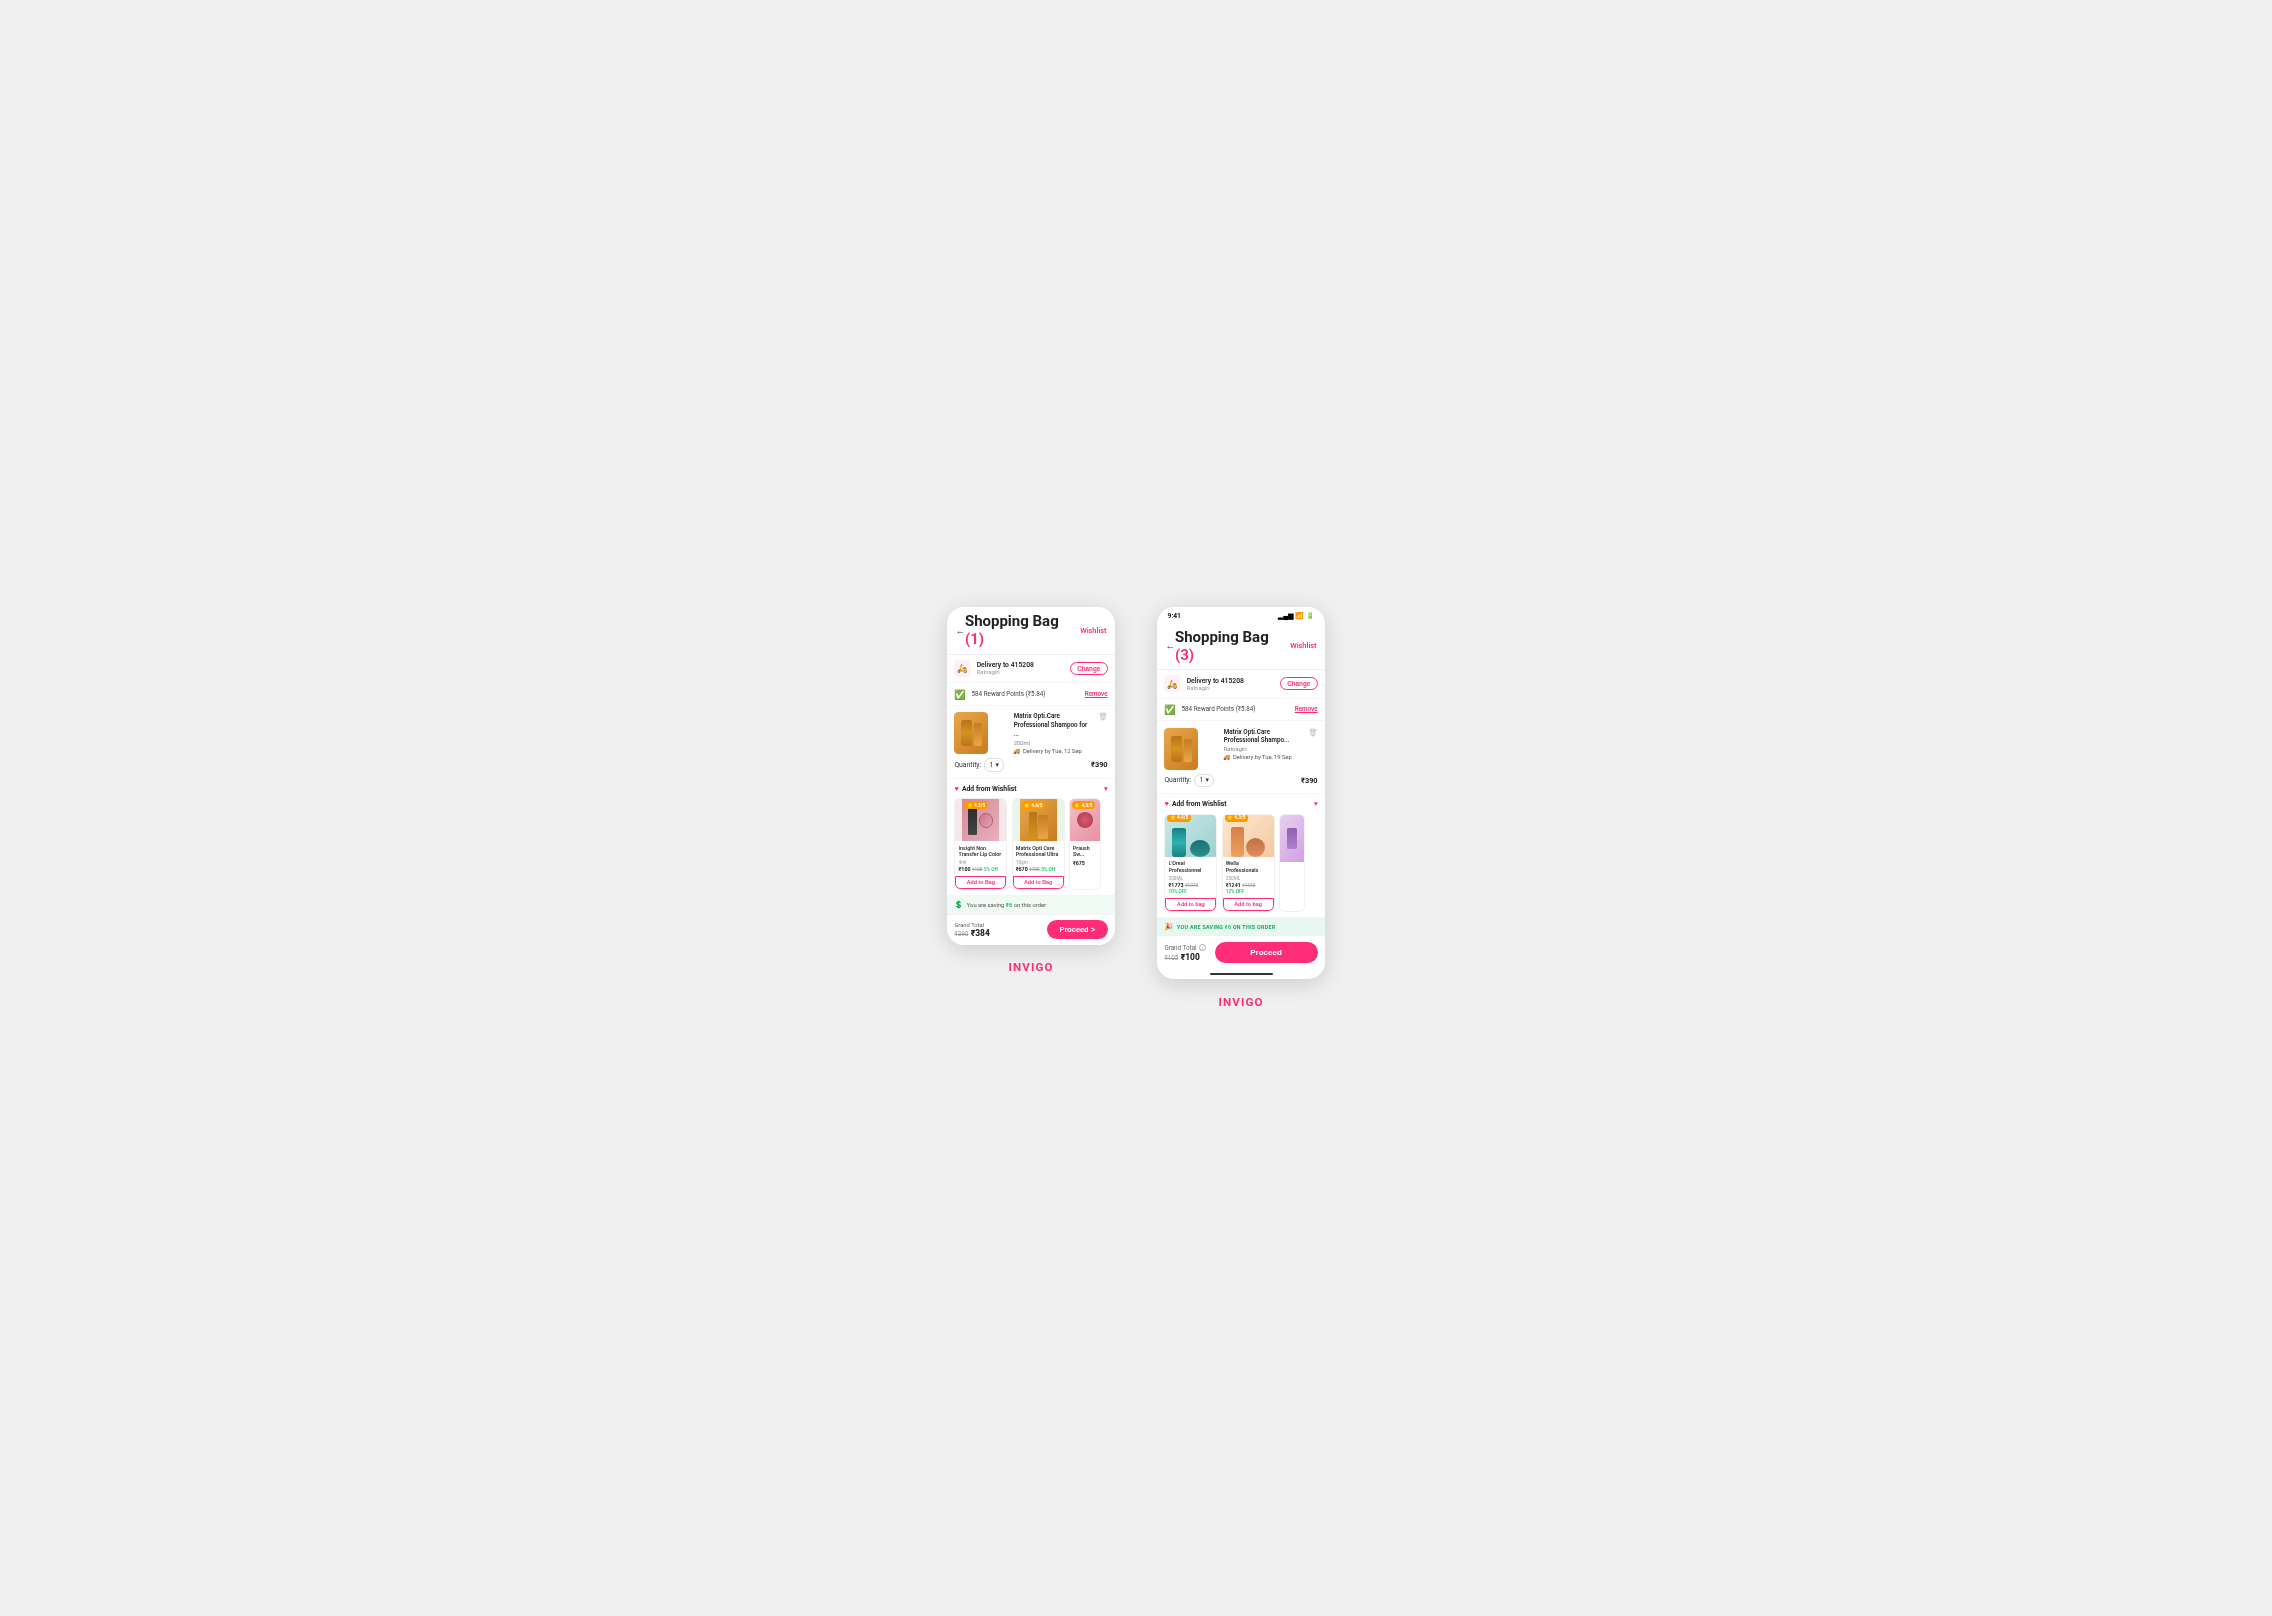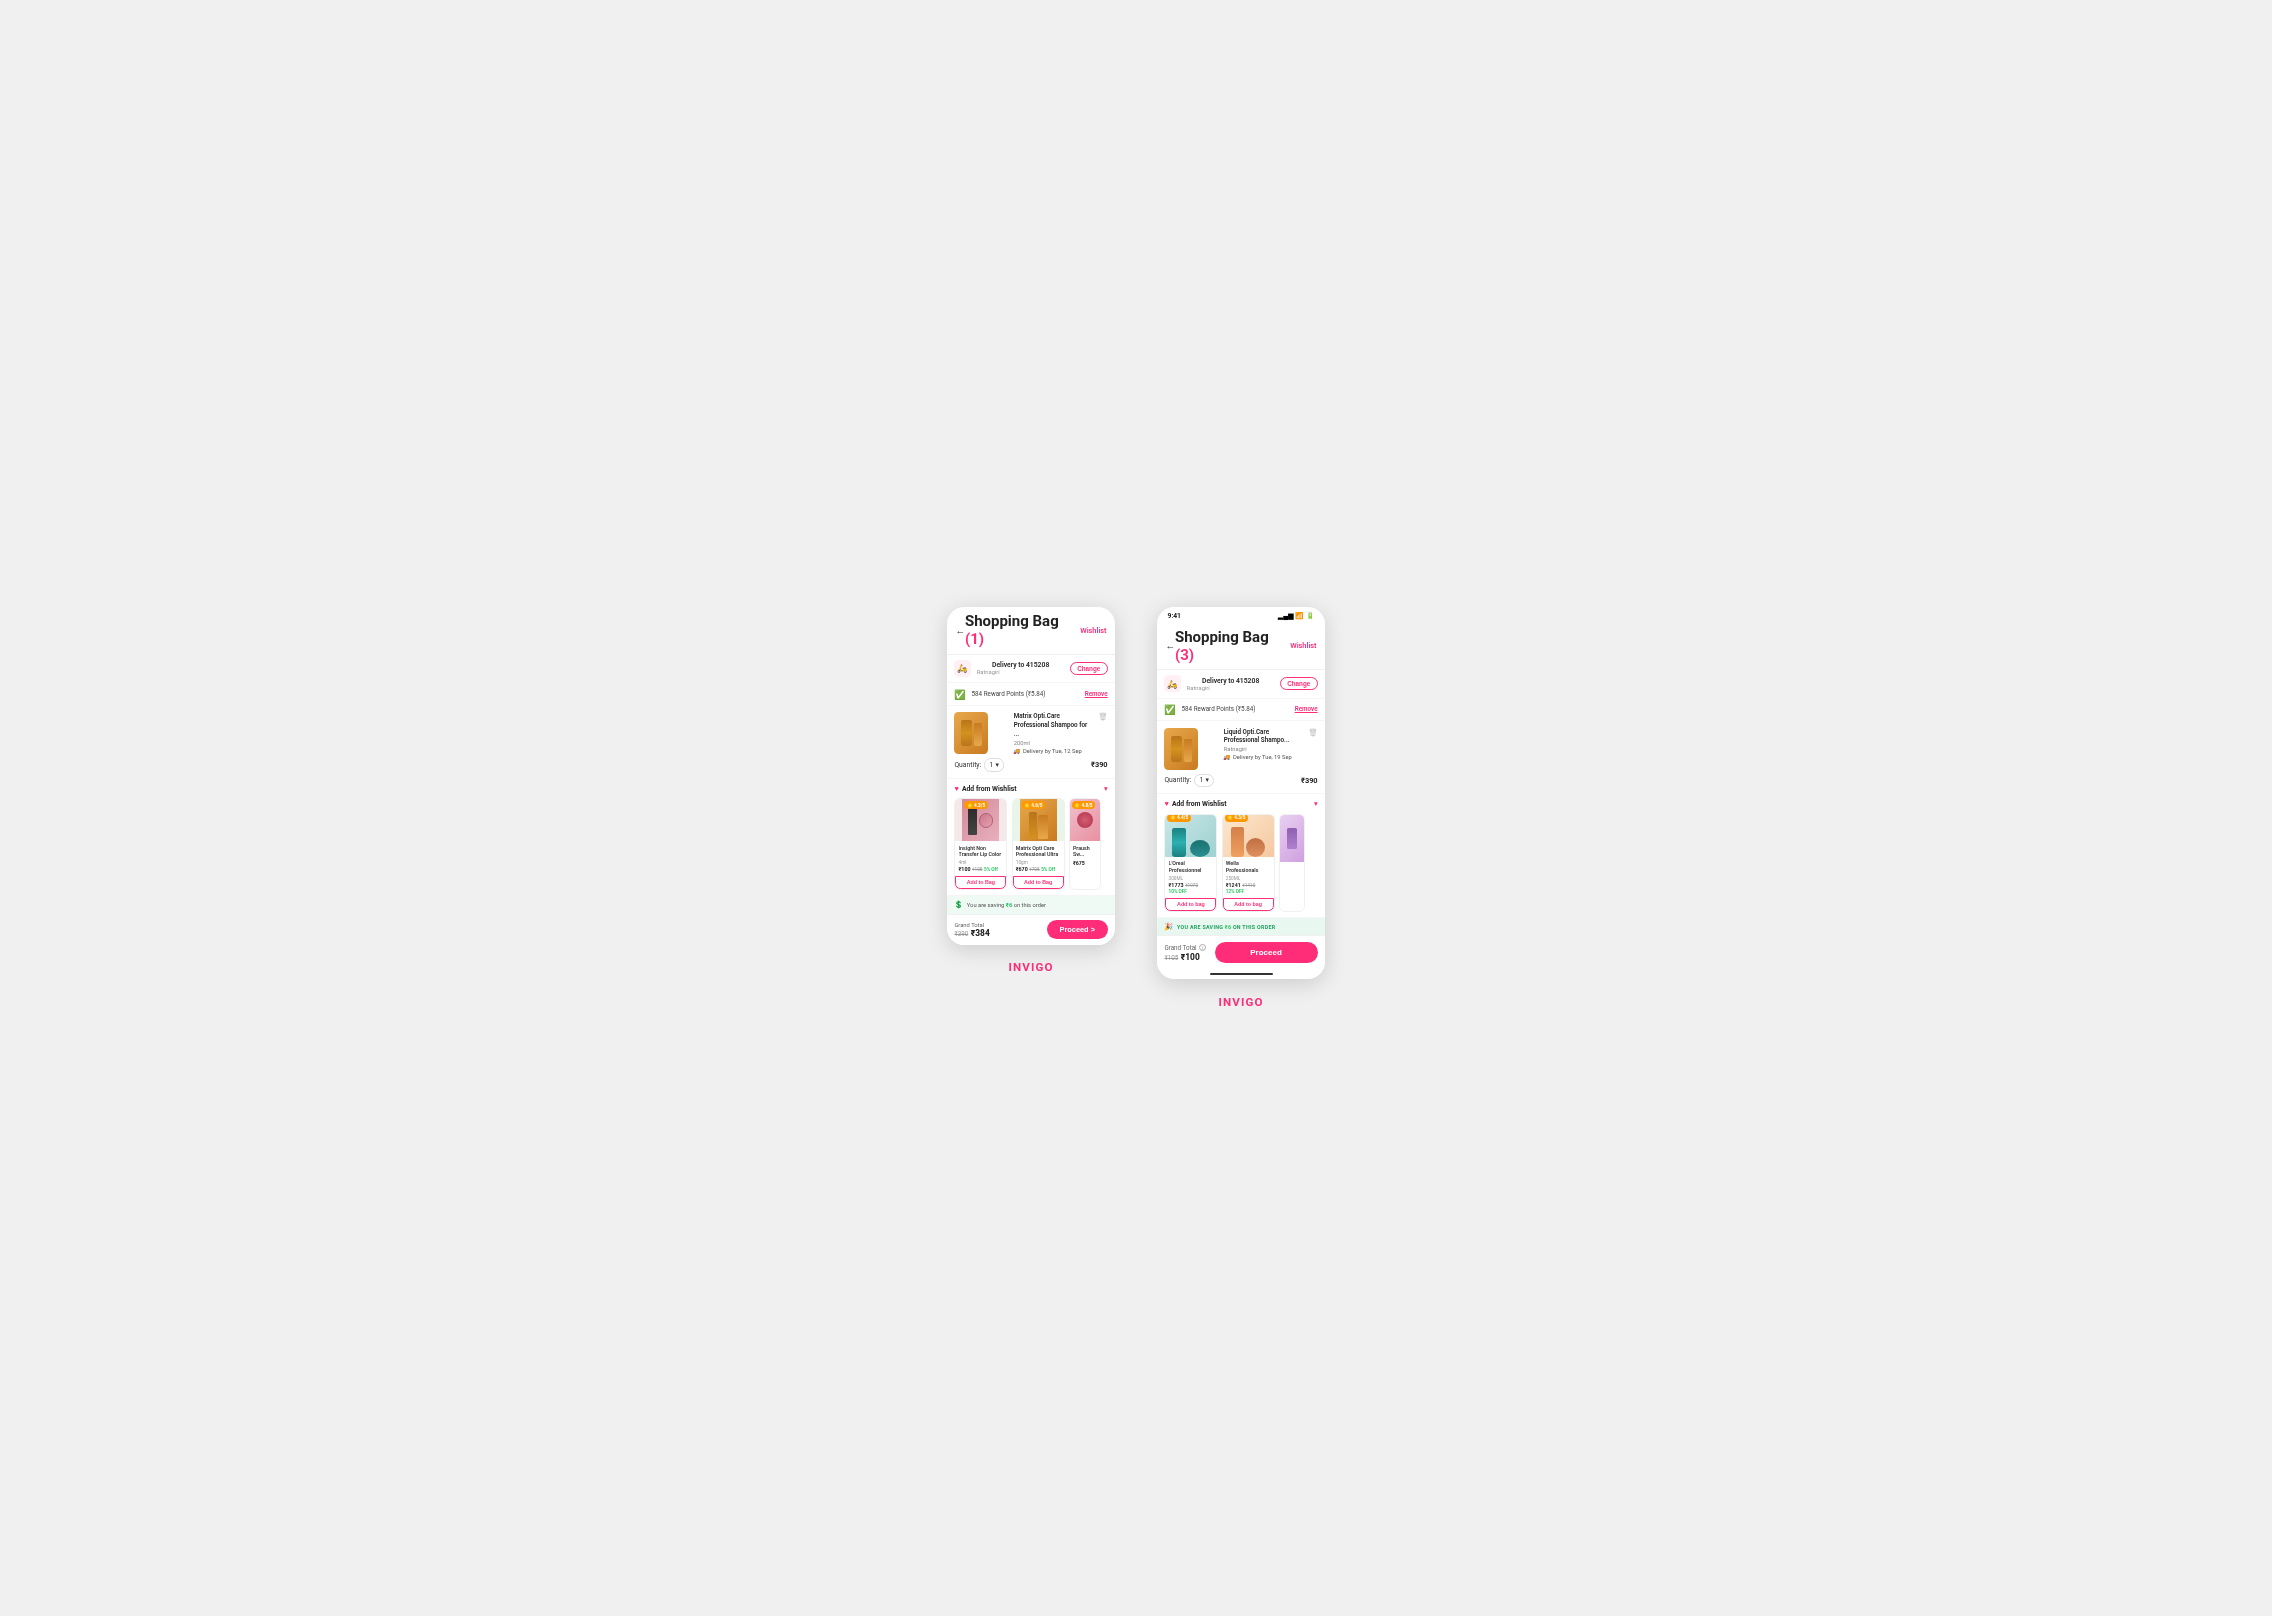--- a/index.html
+++ b/index.html
@@ -97,21 +97,20 @@
       font-size: 8.4px;
       flex-shrink: 0;
     }
     .delivery-text {
       flex: 1;
     }
     .delivery-title {
       font-size: 6.8px;
       font-weight: 600;
       color: #222;
-      text-align: center;
     }
     .delivery-sub {
       font-size: 5.8px;
       color: #999;
     }
     .change-btn {
       border: 0.5px solid #ff2d78;
       color: #ff2d78;
       background: #fff;
       border-radius: 8.4px;
@@ -663,21 +662,21 @@
 
       <div class="product-card">
         <div class="product-inner">
           <div class="product-img product-img-shampoo">
             <div style="display:flex;align-items:flex-end;gap:1.1px;padding:2.1px;">
               <div class="shampoo-bottle"></div>
               <div class="shampoo-tube"></div>
             </div>
           </div>
           <div class="product-info">
-            <div class="product-name">Liquid Opti.Care Professional Shampo...</div>
+            <div class="product-name">Matrix Opti.Care Professional Shampo...</div>
             <div class="product-sub">Ratnagiri</div>
             <div class="product-delivery">
               <span>🚚</span>
               <span>Delivery by Tue, 19 Sep</span>
             </div>
           </div>
           <span class="delete-icon">🗑</span>
         </div>
         <div class="quantity-price-row">
           <div class="quantity-selector">

